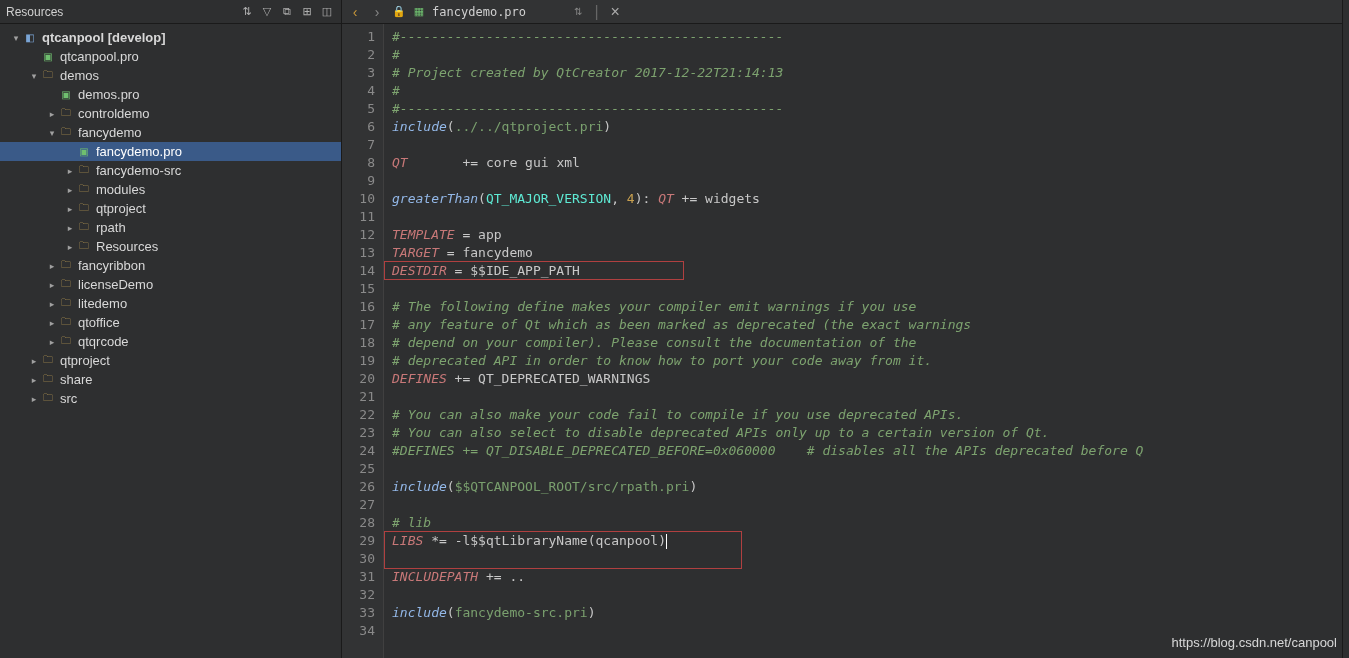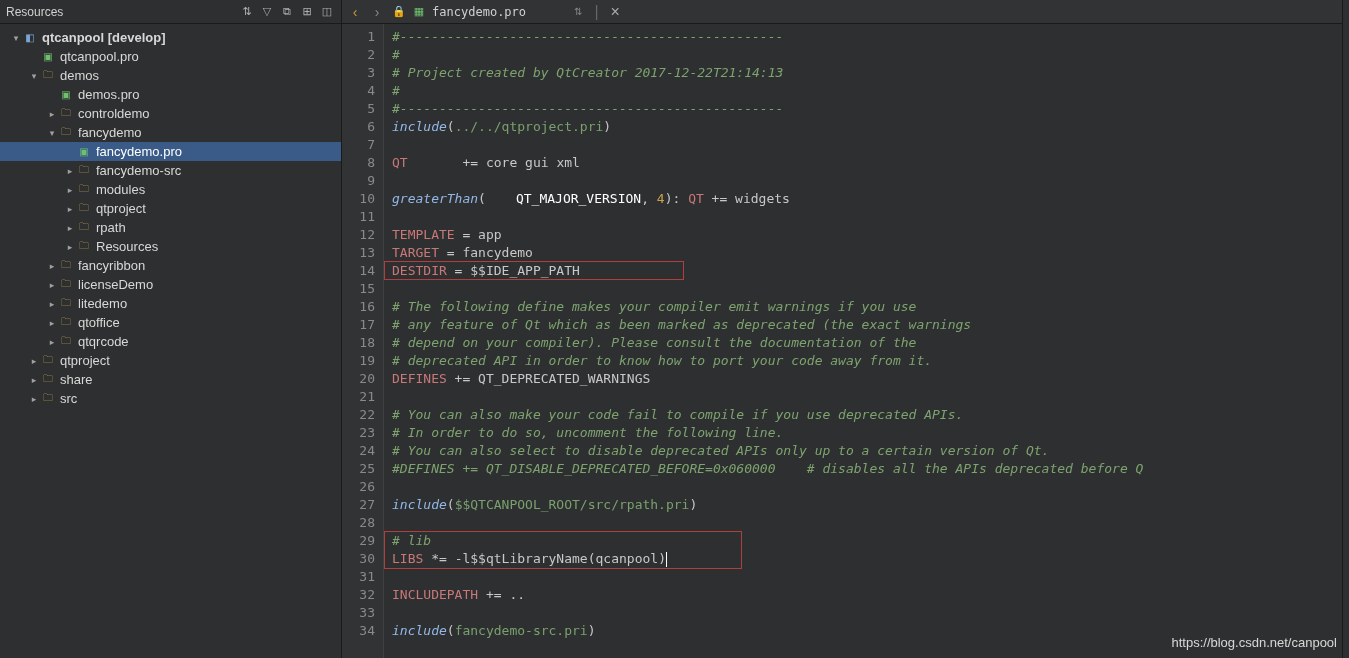--- a/index.html
+++ b/index.html
@@ -99,27 +99,27 @@
     .gutter div { height: 18px; line-height: 18px; }
     .code {
       flex: 1;
       font-family: "Consolas", monospace;
       font-size: 13px;
       padding: 4px 0 4px 8px;
       position: relative;
     }
     .code-line { height: 18px; line-height: 18px; white-space: pre; position: relative; }
     .c-comment { color: #7da36f; font-style: italic; }
-    .c-var { color: #c87878; }
+    .c-var { color: #c87878; font-style: italic; }
     .c-op { color: #c8c8c8; }
     .c-str { color: #7aa06e; }
     .c-func { color: #93b8e8; font-style: italic; }
     .c-num { color: #c8a050; }
     .c-plain { color: #c8c8c8; }
-    .c-arg { color: #ffffff; margin-left: 30px; }
+    .c-arg { color: #5eead4; }
     .cursor { display:inline-block; width:1px; height:15px; background:#fff; vertical-align:middle; }
 
     .hl-box {
       position: absolute;
       border: 1px solid #b04040;
       pointer-events: none;
     }
     .watermark {
       position: absolute;
       right: 12px;
@@ -316,21 +316,20 @@
           <div class="code-line"><span class="c-var">TARGET</span><span class="c-op"> = </span><span class="c-plain">fancydemo</span></div>
           <div class="code-line"><span class="c-var">DESTDIR</span><span class="c-op"> = </span><span class="c-plain">$$IDE_APP_PATH</span></div>
           <div class="code-line"><span class="c-plain"></span></div>
           <div class="code-line"><span class="c-comment"># The following define makes your compiler emit warnings if you use</span></div>
           <div class="code-line"><span class="c-comment"># any feature of Qt which as been marked as deprecated (the exact warnings</span></div>
           <div class="code-line"><span class="c-comment"># depend on your compiler). Please consult the documentation of the</span></div>
           <div class="code-line"><span class="c-comment"># deprecated API in order to know how to port your code away from it.</span></div>
           <div class="code-line"><span class="c-var">DEFINES</span><span class="c-op"> += </span><span class="c-plain">QT_DEPRECATED_WARNINGS</span></div>
           <div class="code-line"><span class="c-plain"></span></div>
           <div class="code-line"><span class="c-comment"># You can also make your code fail to compile if you use deprecated APIs.</span></div>
-          <div class="code-line"><span class="c-comment"># In order to do so, uncomment the following line.</span></div>
           <div class="code-line"><span class="c-comment"># You can also select to disable deprecated APIs only up to a certain version of Qt.</span></div>
           <div class="code-line"><span class="c-comment">#DEFINES += QT_DISABLE_DEPRECATED_BEFORE=0x060000    # disables all the APIs deprecated before Q</span></div>
           <div class="code-line"><span class="c-plain"></span></div>
           <div class="code-line"><span class="c-func">include</span><span class="c-op">(</span><span class="c-str">$$QTCANPOOL_ROOT/src/rpath.pri</span><span class="c-op">)</span></div>
           <div class="code-line"><span class="c-plain"></span></div>
           <div class="code-line"><span class="c-comment"># lib</span></div>
           <div class="code-line"><span class="c-var">LIBS</span><span class="c-op"> *= </span><span class="c-plain">-l$$qtLibraryName</span><span class="c-op">(</span><span class="c-plain">qcanpool</span><span class="c-op">)</span><span class="cursor"></span></div>
           <div class="code-line"><span class="c-plain"></span></div>
           <div class="code-line"><span class="c-var">INCLUDEPATH</span><span class="c-op"> += </span><span class="c-plain">..</span></div>
           <div class="code-line"><span class="c-plain"></span></div>

